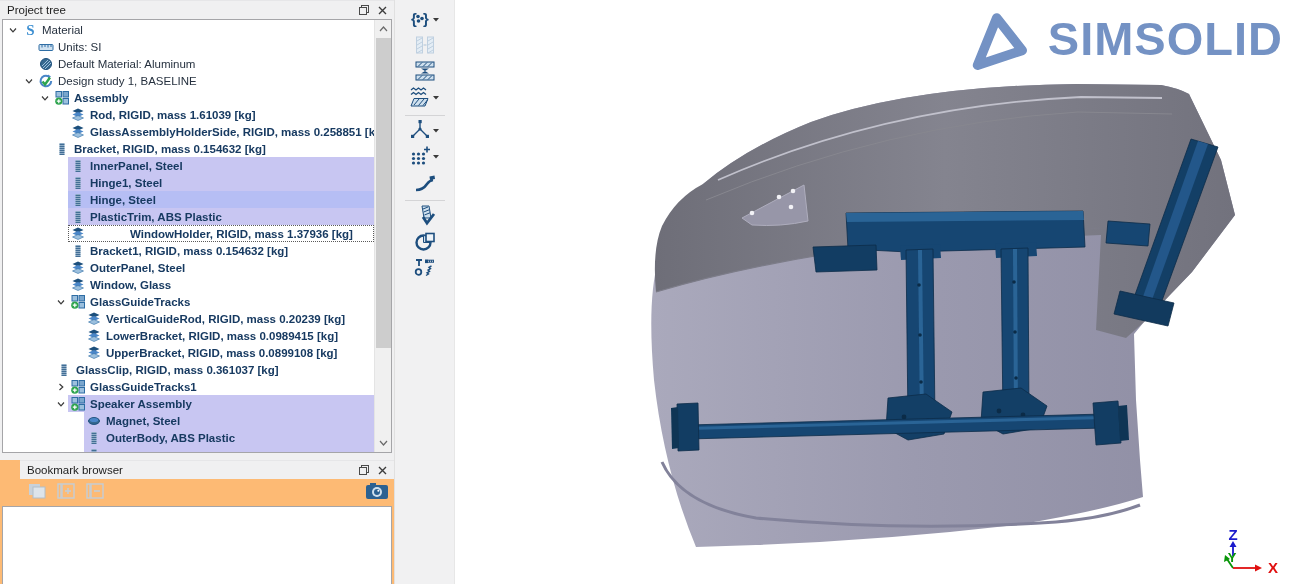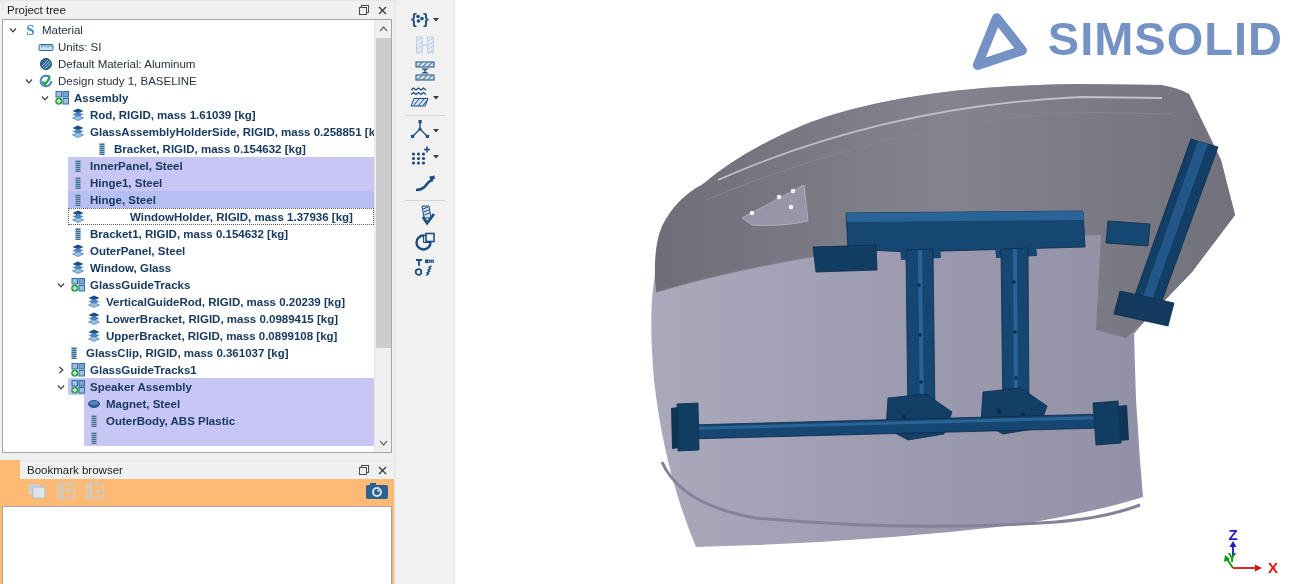--- a/index.html
+++ b/index.html
@@ -170,21 +170,21 @@
                 <span class="ticon">
                   <svg width="16" height="16">
                     <path d="M8,1.5 L13.5,4 L8,6.5 L2.5,4 Z" fill="#1c4f7c"></path>
                     <path d="M8,5 L13.5,7.5 L8,10 L2.5,7.5 Z" fill="#4a86c8"></path>
                     <path d="M8,8.5 L13.5,11 L8,13.5 L2.5,11 Z" fill="#9cc0de" stroke="#2e6da4" stroke-width="0.6"></path>
                   </svg>
                 </span>
                 <span class="tlabel b">GlassAssemblyHolderSide, RIGID, mass 0.258851 [kg]</span>
               </span>
             </div>
-            <div class="trow" style="padding-left: 74px; justify-content: center;">
+            <div class="trow" style="padding-left: 34px; justify-content: center;">
               <span class="chev"></span>
               <span class="hl">
                 <span class="ticon">
                   <svg width="16" height="16">
                     <rect x="5.5" y="2" width="5" height="12" fill="#b7cde0"></rect>
                     <path d="M5.5,3.3 h5 M5.5,5.3 h5 M5.5,7.3 h5 M5.5,9.3 h5 M5.5,11.3 h5 M5.5,13.3 h5" stroke="#1c4f7c" stroke-width="1.1"></path>
                   </svg>
                 </span>
                 <span class="tlabel b">Bracket, RIGID, mass 0.154632 [kg]</span>
               </span>
@@ -216,20 +216,32 @@
             <div class="trow" style="padding-left: 50px;">
               <span class="chev"></span>
               <span class="hl sel-alt">
                 <span class="ticon">
                   <svg width="16" height="16">
                     <rect x="5.5" y="2" width="5" height="12" fill="#b7cde0"></rect>
                     <path d="M5.5,3.3 h5 M5.5,5.3 h5 M5.5,7.3 h5 M5.5,9.3 h5 M5.5,11.3 h5 M5.5,13.3 h5" stroke="#1c4f7c" stroke-width="1.1"></path>
                   </svg>
                 </span>
                 <span class="tlabel b">Hinge, Steel</span>
+              </span>
+            </div>
+            <div class="trow" style="padding-left: 50px;">
+              <span class="chev"></span>
+              <span class="hl sel">
+                <span class="ticon">
+                  <svg width="16" height="16">
+                    <rect x="5.5" y="2" width="5" height="12" fill="#b7cde0"></rect>
+                    <path d="M5.5,3.3 h5 M5.5,5.3 h5 M5.5,7.3 h5 M5.5,9.3 h5 M5.5,11.3 h5 M5.5,13.3 h5" stroke="#1c4f7c" stroke-width="1.1"></path>
+                  </svg>
+                </span>
+                <span class="tlabel b">PlasticTrim, ABS Plastic</span>
               </span>
             </div>
             <div class="trow" style="padding-left: 50px;">
               <span class="chev"></span>
               <span class="hl focus">
                 <span class="ticon">
                   <svg width="16" height="16">
                     <path d="M8,1.5 L13.5,4 L8,6.5 L2.5,4 Z" fill="#1c4f7c"></path>
                     <path d="M8,5 L13.5,7.5 L8,10 L2.5,7.5 Z" fill="#4a86c8"></path>
                     <path d="M8,8.5 L13.5,11 L8,13.5 L2.5,11 Z" fill="#9cc0de" stroke="#2e6da4" stroke-width="0.6"></path>
@@ -327,21 +339,21 @@
                 <span class="ticon">
                   <svg width="16" height="16">
                     <path d="M8,1.5 L13.5,4 L8,6.5 L2.5,4 Z" fill="#1c4f7c"></path>
                     <path d="M8,5 L13.5,7.5 L8,10 L2.5,7.5 Z" fill="#4a86c8"></path>
                     <path d="M8,8.5 L13.5,11 L8,13.5 L2.5,11 Z" fill="#9cc0de" stroke="#2e6da4" stroke-width="0.6"></path>
                   </svg>
                 </span>
                 <span class="tlabel b">UpperBracket, RIGID, mass 0.0899108 [kg]</span>
               </span>
             </div>
-            <div class="trow" style="padding-left: 46px;">
+            <div class="trow" style="padding-left: 36px;">
               <span class="chev"></span>
               <span class="hl">
                 <span class="ticon">
                   <svg width="16" height="16">
                     <rect x="5.5" y="2" width="5" height="12" fill="#b7cde0"></rect>
                     <path d="M5.5,3.3 h5 M5.5,5.3 h5 M5.5,7.3 h5 M5.5,9.3 h5 M5.5,11.3 h5 M5.5,13.3 h5" stroke="#1c4f7c" stroke-width="1.1"></path>
                   </svg>
                 </span>
                 <span class="tlabel b">GlassClip, RIGID, mass 0.361037 [kg]</span>
               </span>

